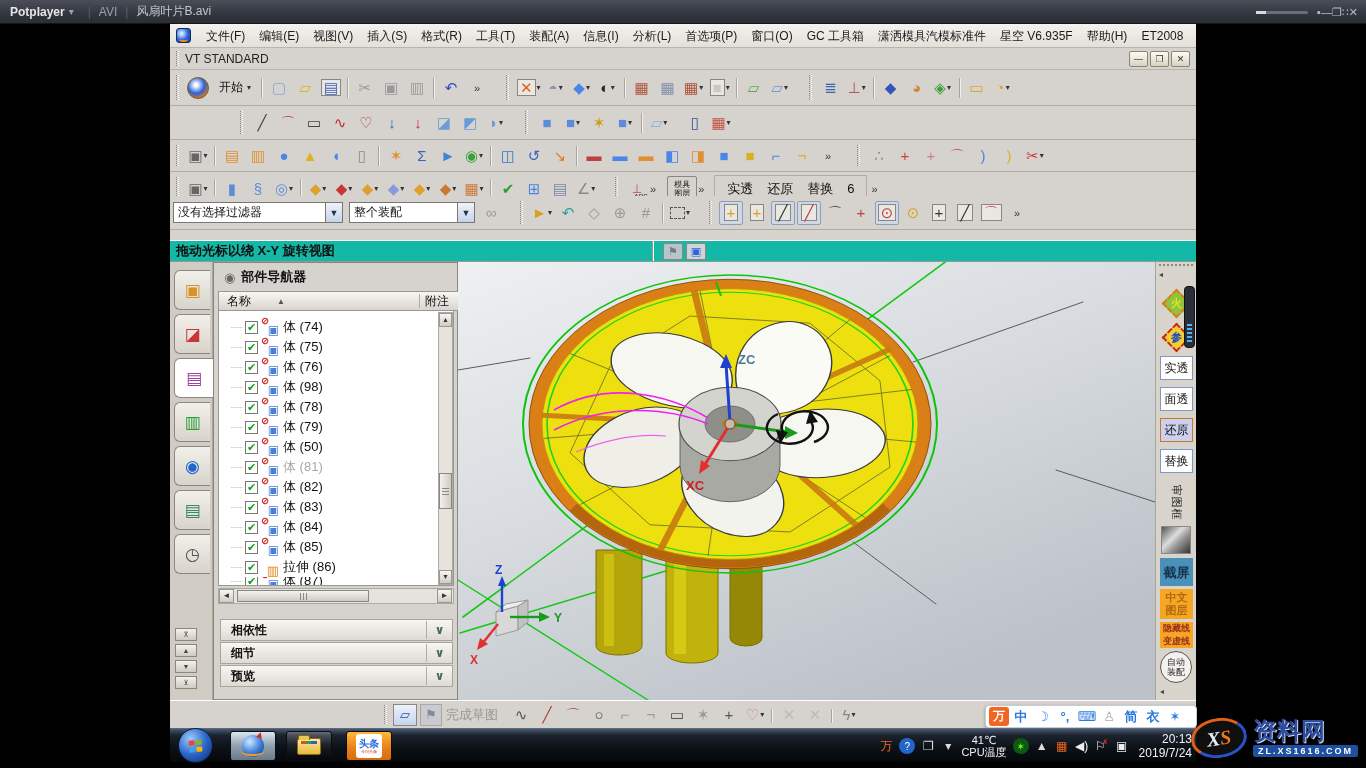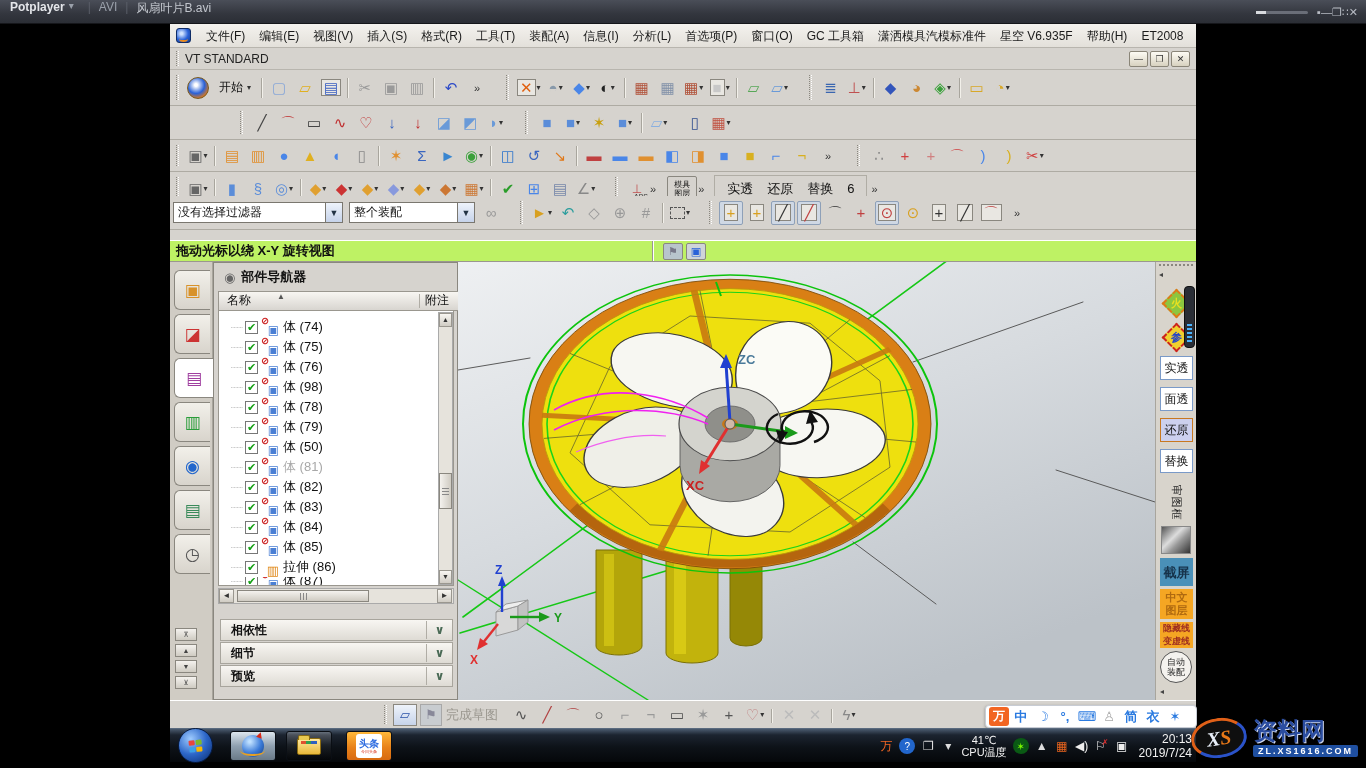--- a/index.html
+++ b/index.html
@@ -1,21 +1,21 @@
 <!DOCTYPE html>
 <html><head>
 <meta charset="utf-8">
 <style>
   *{margin:0;padding:0;box-sizing:border-box}
   html,body{width:1366px;height:768px;background:#000;overflow:hidden;
     font-family:"Liberation Sans","DejaVu Sans",sans-serif;font-size:12px;color:#111}
 
   
   #player-bar{position:absolute;left:0;top:0;width:1366px;height:24px;
-    background:linear-gradient(#4a4e58,#33363e 60%,#2b2e35);display:flex;
+    background:linear-gradient(#4a4e58,#33363e 60%,#2b2e35);display:flex;align-items:center;
     color:#c9ccd2;border-bottom:1px solid #15161a}
   #player-bar .pp-name{font-weight:bold;color:#e4e6ea;margin-left:10px}
   #player-bar .pp-caret{color:#9aa0aa;margin:0 6px 0 4px;font-size:10px}
   #player-bar .pp-sep{color:#5a5e68;margin:0 8px}
   #player-bar .pp-codec{color:#9aa0aa}
   #player-bar .pp-file{color:#c2c6cd}
   #pp-controls{position:absolute;right:8px;top:0;height:24px;display:flex;align-items:center;gap:9px}
   #pp-seek{width:52px;height:3px;background:#6a6e78;border-radius:2px;position:relative}
   #pp-seek::after{content:"";position:absolute;left:0;top:0;height:3px;width:10px;background:#d8dade}
   .ppc{color:#b8bcc4;font-size:11px;cursor:default}
@@ -64,21 +64,21 @@
 
   
   #selbar{height:34px}
   .combo{height:21px;background:#fff;border:1px solid #7a776f;display:inline-flex;align-items:center;
     margin:0 3px;position:relative}
   .combo .cval{padding:0 4px;white-space:nowrap;flex:1}
   .combo .cbtn{width:17px;height:100%;background:linear-gradient(#eef3fb,#c6d3ea);
     border-left:1px solid #7a776f;color:#234;font-size:9px;display:flex;align-items:center;justify-content:center}
 
   
-  #status-row{position:absolute;left:0;top:216px;width:1026px;height:22px;background:#bef264;
+  #status-row{position:absolute;left:0;top:216px;width:1026px;height:22px;background:#14b8a6;
     border-top:1px solid #fff;border-bottom:1px solid #9a978f;display:flex;align-items:center}
   #status-row .stxt{font-weight:bold;font-size:13px;color:#111;white-space:nowrap}
   #status-div{width:2px;height:100%;margin:0 6px 0 0;border-left:1px solid #9a978f;border-right:1px solid #fff}
   .vbtn{width:20px;height:17px;border:1px solid #8a877f;border-radius:2px;display:flex;
     align-items:center;justify-content:center;font-size:11px;background:#cfd4d8;margin-left:3px}
 
   
   #content{position:absolute;left:0;top:238px;width:1026px;height:438px;background:#d6d3ce}
 
   
@@ -91,21 +91,21 @@
     border:1px solid #8a877f;font-size:7px;line-height:11px;text-align:center;color:#444}
 
   
   #navpanel{position:absolute;left:43px;top:0;width:245px;height:438px;background:#d6d3ce;
     border:1px solid #8a877f}
   #nav-header{position:absolute;left:0;top:0;width:243px;height:28px;display:flex;align-items:center;
     background:#d6d3ce}
   #nav-header .nhicon{font-size:13px;color:#666;margin:0 6px 0 10px}
   #nav-header .nhtitle{font-weight:bold;font-size:13px}
   #colhdr{position:absolute;left:4px;top:28px;width:266px;height:20px;
-    background:linear-gradient(#f8f6f2,#d8d5d0);border:1px solid #9a978f;display:flex;align-items:flex-start}
+    background:linear-gradient(#f8f6f2,#d8d5d0);border:1px solid #9a978f;display:flex;align-items:center}
   #colhdr .cname{margin-left:8px;font-size:12px}
   #colhdr .sort{font-size:8px;color:#555;margin-left:26px}
   #colhdr .cdiv{position:absolute;left:200px;top:2px;bottom:2px;border-left:1px solid #b0ada5}
   #colhdr .cnote{position:absolute;left:206px;font-size:12px}
   #treearea{position:absolute;left:4px;top:48px;width:236px;height:275px;background:#fff;
     border:1px solid #9a978f;border-top:none;overflow:hidden;padding-top:6px}
   .trw{height:20px;display:flex;align-items:center;white-space:nowrap}
   .trw.partial{height:8px;overflow:hidden}
   .tdots{color:#b8b8b8;font-size:10px;width:26px;text-align:right;padding-right:2px;overflow:hidden}
   .chk{width:13px;height:13px;border:1px solid #777;background:#fff;color:#14a014;font-size:11px;

